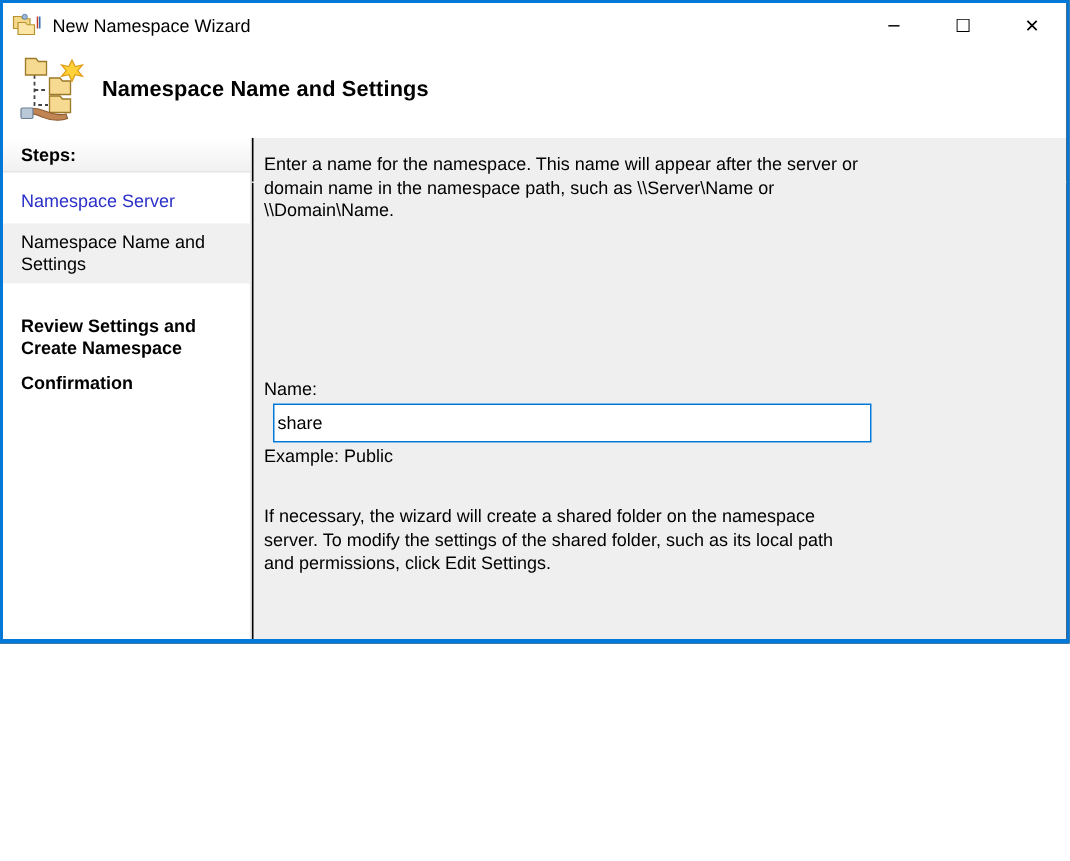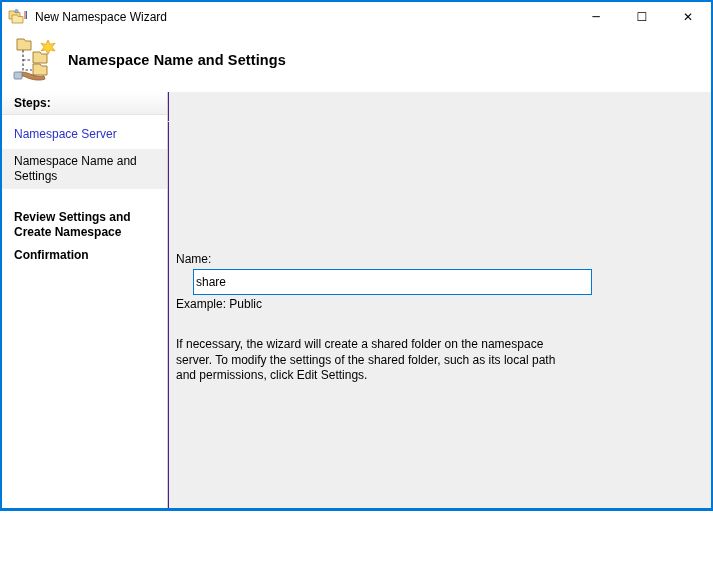--- a/index.html
+++ b/index.html
@@ -12,28 +12,28 @@
     height: 574px;
     font-family: "Liberation Sans", sans-serif;
     overflow: hidden;
   }
 
   
   #window {
     position: absolute;
     left: 0; top: 0;
     width: 713px;
-    height: 511px;
+    height: 429px;
     box-sizing: border-box;
     border: 1px solid #0078d7;
     border-left-width: 2px;
     border-right-width: 2px;
     border-bottom-width: 3px;
     border-top-width: 2px;
-    background: #4c1d95;
+    background: #000000;
     overflow: hidden;
   }
 
   
   #titlebar {
     position: absolute;
     left: 0; top: 0;
     width: 709px;
     height: 30px;
     background: #ffffff;
@@ -157,21 +157,21 @@
     width: 400px;
   }
   #name-label {
     position: absolute;
     left: 7px; top: 160px;
     font-size: 12px;
     color: #000;
   }
   #name-input {
     position: absolute;
-    left: 24px; top: 177px;
+    left: 13px; top: 177px;
     width: 399px;
     height: 21px;
     box-sizing: border-box;
     border: 1px solid #0078d7;
     background: #ffffff;
     font-family: "Liberation Sans", sans-serif;
     font-size: 12px;
     color: #000;
     padding: 12px 2px;
     outline: none;
@@ -296,20 +296,23 @@
     <div id="steps-header">
       <span>Steps:</span>
     </div>
     <div class="step link" style="top:30px;">Namespace Server</div>
     <div class="step current" style="top:57px;">Namespace Name and Settings</div>
     <div class="step" style="top:113px;font-weight:bold;">Review Settings and Create Namespace</div>
     <div class="step" style="top:151px;font-weight:bold;">Confirmation</div>
   </div>
 
   <div id="content">
+    <div id="content-inner">
+      <div class="para">Enter a name for the namespace. This name will appear after the server or domain name in the namespace path, such as \\Server\Name or \\Domain\Name.</div>
+    </div>
 
     <div id="name-label">Name:</div>
     <input id="name-input" type="text" value="share" placeholder="" style="">
 
     <div id="example-text">Example: Public</div>
 
     <div id="para2">
       <div class="para">If necessary, the wizard will create a shared folder on the namespace server. To modify the settings of the shared folder, such as its local path and permissions, click Edit Settings.</div>
       <button id="edit-settings-btn">Edit Settings...</button>
     </div>

